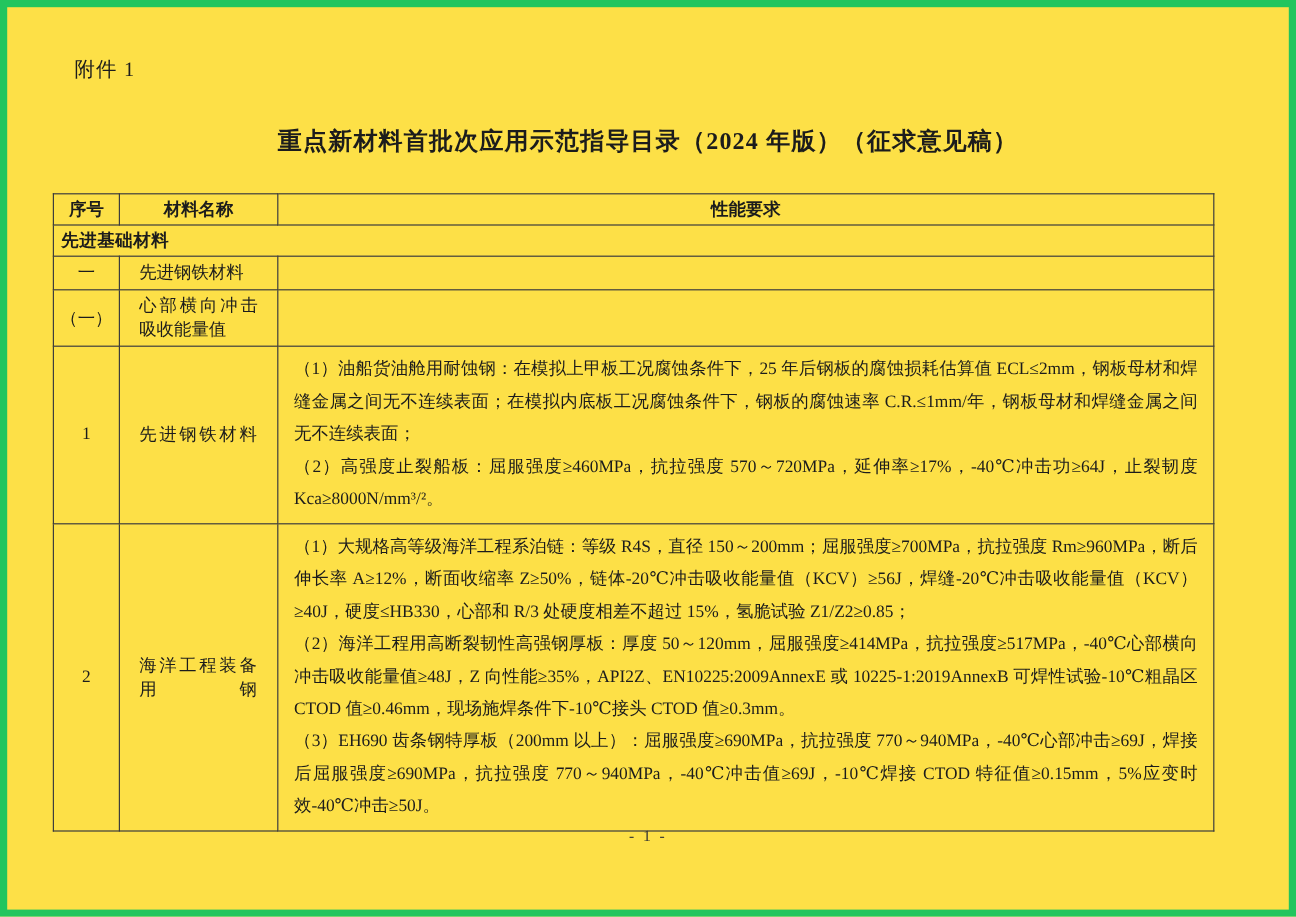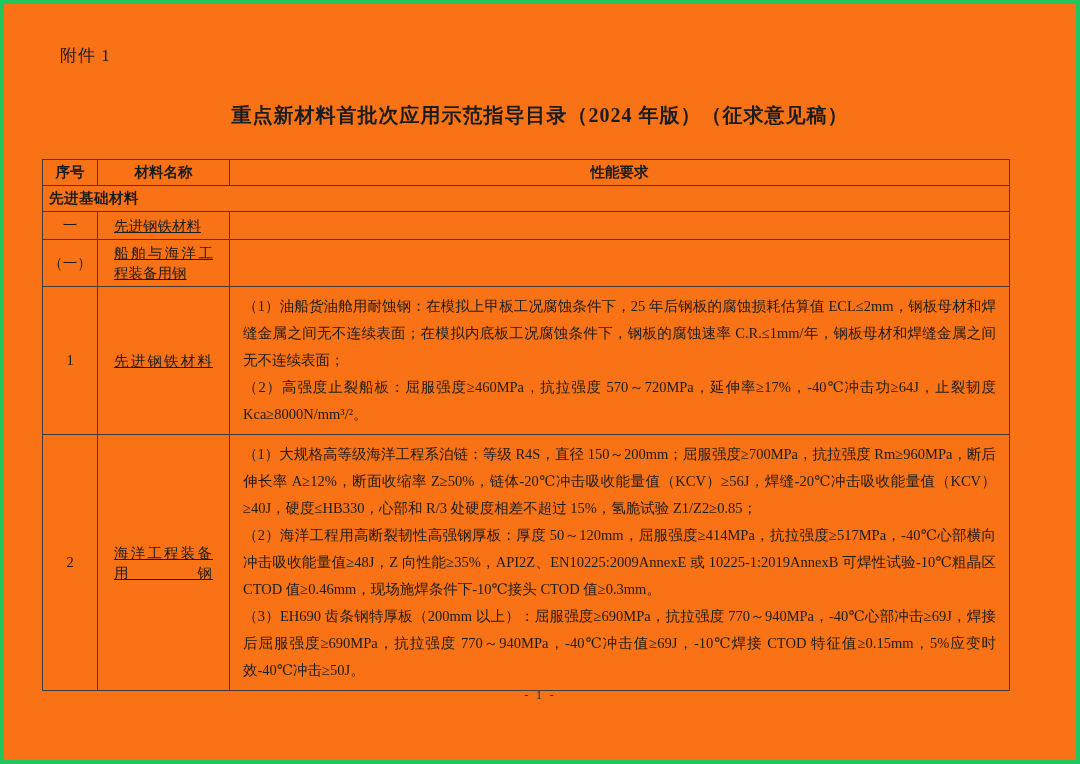--- a/index.html
+++ b/index.html
@@ -6,22 +6,22 @@
   html, body { background: #ffffff; }
   body {
     font-family: "Liberation Serif", "DejaVu Serif", serif;
     color: #1c1c1c;
     -webkit-font-smoothing: antialiased;
   }
   .page {
     position: relative;
     width: 1080px;
     height: 764px;
-    background: #f97316;
-    border: 4px solid #22c55e;
+    background: #fde047;
+    border: 6px solid #22c55e;
     overflow: hidden;
   }
   .attachment-label {
     position: absolute;
     left: 56px;
     top: 40px;
     font-size: 17px;
     letter-spacing: 1px;
   }
   .doc-title {
@@ -57,21 +57,20 @@
     font-weight: bold;
     padding-left: 6px;
     letter-spacing: 0.5px;
     margin-top: 28px;
   }
   td.cell-no { text-align: center; }
   td.cell-name {
     padding: 3px 16px;
     text-align: justify;
     line-height: 20px;
-    text-decoration: underline;
   }
   td.cell-name.justify-last {
     text-align-last: justify;
     letter-spacing: 1px;
   }
   td.cell-req {
     padding: 6px 13px 6px 13px;
     vertical-align: middle;
   }
   td.cell-req p {
@@ -121,21 +120,21 @@
       </tr>
 
       <tr class="row-lvl1">
         <td class="cell-no">一</td>
         <td class="cell-name">先进钢铁材料</td>
         <td class="cell-req"></td>
       </tr>
 
       <tr class="row-lvl2">
         <td class="cell-no">（一）</td>
-        <td class="cell-name">船舶与海洋工程装备用钢</td>
+        <td class="cell-name">心部横向冲击吸收能量值</td>
         <td class="cell-req"></td>
       </tr>
 
       <tr class="row-item1">
         <td class="cell-no">1</td>
         <td class="cell-name justify-last">先进钢铁材料</td>
         <td class="cell-req">
           <p>（1）油船货油舱用耐蚀钢：在模拟上甲板工况腐蚀条件下，25 年后钢板的腐蚀损耗估算值 ECL≤2mm，钢板母材和焊缝金属之间无不连续表面；在模拟内底板工况腐蚀条件下，钢板的腐蚀速率 C.R.≤1mm/年，钢板母材和焊缝金属之间无不连续表面；</p>
           <p>（2）高强度止裂船板：屈服强度≥460MPa，抗拉强度 570～720MPa，延伸率≥17%，-40℃冲击功≥64J，止裂韧度 Kca≥8000N/mm³/²。</p>
         </td>

